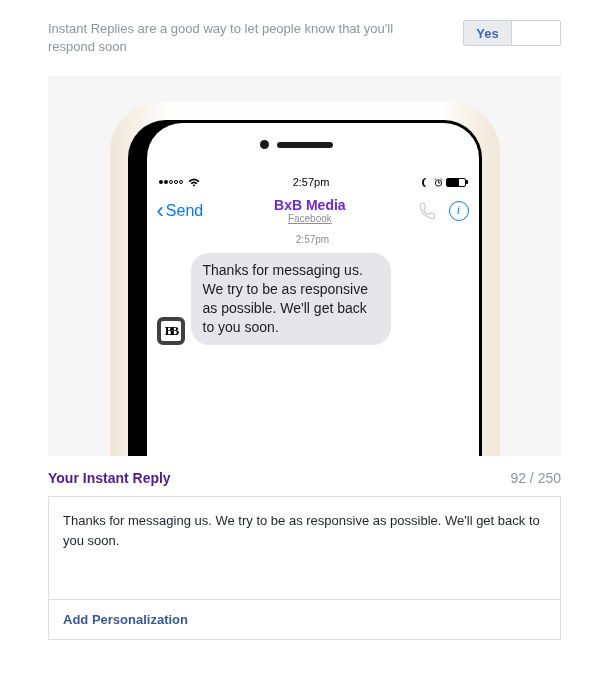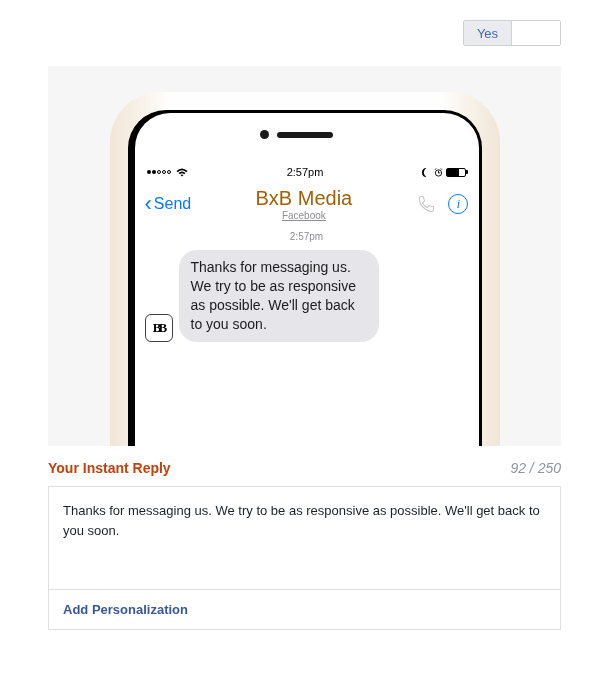--- a/index.html
+++ b/index.html
@@ -3,73 +3,74 @@
 <meta charset="utf-8">
 <style>
 * { box-sizing: border-box; margin: 0; padding: 0; }
 body { font-family: -apple-system, BlinkMacSystemFont, "Segoe UI", Helvetica, Arial, sans-serif; background: #fff; width: 609px; }
 .container { padding: 20px 48px 0 48px; }
 .header-row { display: flex; justify-content: space-between; align-items: flex-start; gap: 20px; }
 .header-text { flex: 1; }
 .title { font-size: 15px; font-weight: 600; color: #1d2129; margin-bottom: 4px; }
 .subtitle { font-size: 13px; color: #90949c; line-height: 1.4; }
 .toggle-group { display: flex; border: 1px solid #ced0d4; border-radius: 2px; overflow: hidden; height: 26px; }
-.toggle-btn { width: 48px; display: flex; align-items: center; justify-content: center; font-size: 13px; font-weight: 400; cursor: pointer; background: #fff; }
+.toggle-btn { width: 48px; display: flex; align-items: center; justify-content: center; font-size: 13px; font-weight: 700; cursor: pointer; background: #fff; }
 .toggle-btn.active { background: #e9ebee; color: #4267b2; }
 .toggle-btn:first-child { border-right: 1px solid #ced0d4; }
 .preview-area { background: #f6f6f7; margin-top: 20px; padding-top: 26px; position: relative; height: 380px; overflow: hidden; }
 .phone { width: 390px; margin: 0 auto; background: linear-gradient(90deg, #f0e6d8 0%, #f8f2e8 8%, #fefefe 15%, #fefefe 85%, #f8f2e8 92%, #f0e6d8 100%); border-radius: 50px 50px 0 0; padding: 18px 18px 0 18px; position: relative; height: 360px; }
-.phone-inner { background: #000; border-radius: 38px 38px 0 0; padding: 3px 3px 0 7px; height: 100%; }
+.phone-inner { background: #000; border-radius: 38px 38px 0 0; padding: 3px 3px 0 19px; height: 100%; }
 .screen { background: #fff; border-radius: 35px 35px 0 0; height: 100%; overflow: hidden; position: relative; }
 .speaker { width: 56px; height: 6px; background: #1a1a1a; border-radius: 3px; position: absolute; top: 40px; left: 50%; transform: translateX(-50%); z-index: 5; }
 .camera { width: 9px; height: 9px; background: #1a1a1a; border-radius: 50%; position: absolute; top: 38px; left: 50%; transform: translateX(-45px); z-index: 5; }
 .screen-content { padding-top: 52px; height: 100%; }
 .status-bar { display: flex; justify-content: space-between; align-items: center; padding: 0 12px; font-size: 11px; height: 14px; }
 .status-left { display: flex; align-items: center; gap: 1px; }
 .dot { width: 4px; height: 4px; border-radius: 50%; background: #000; display: inline-block; }
 .dot.empty { background: none; border: 0.7px solid #000; }
 .wifi-icon { margin-left: 4px; }
 .status-time { font-weight: 400; font-size: 11px; }
 .status-right { display: flex; align-items: center; gap: 3px; }
 .battery { width: 20px; height: 9px; border: 1px solid #000; border-radius: 2px; position: relative; display: inline-block; }
 .battery::after { content: ''; width: 2px; height: 4px; background: #000; position: absolute; right: -3px; top: 1.5px; border-radius: 0 1px 1px 0; }
 .battery-fill { width: 65%; height: 100%; background: #000; }
 .nav-bar { display: flex; align-items: center; justify-content: space-between; padding: 8px 10px; }
 .back { display: flex; align-items: center; color: #037aff; font-size: 16px; gap: 2px; }
 .back-chevron { font-size: 22px; line-height: 1; font-weight: 300; }
 .nav-center { text-align: center; }
-.nav-title { font-size: 20px; font-weight: 400; color: #a16207; }
+.nav-title { font-size: 14px; font-weight: 700; color: #6d28d9; }
 .nav-sub { font-size: 10px; color: #8e8e93; text-decoration: underline; }
 .nav-right { display: flex; align-items: center; gap: 12px; }
 .call-icon { color: #c7c7cc; }
 .info-icon { width: 20px; height: 20px; border: 1.5px solid #037aff; border-radius: 50%; display: flex; align-items: center; justify-content: center; color: #037aff; font-size: 12px; font-family: Georgia, serif; font-style: italic; }
 .chat-area { padding: 2px 10px 0 10px; }
 .chat-time { text-align: center; font-size: 10px; color: #8e8e93; margin-bottom: 8px; }
 .msg-row { display: flex; margin-bottom: 8px; }
 .msg-row.right { justify-content: flex-end; }
 .msg-row.left { justify-content: flex-start; align-items: flex-end; gap: 6px; }
 .bubble { padding: 8px 12px; border-radius: 18px; font-size: 14px; line-height: 1.35; max-width: 220px; }
 .bubble.blue { background: #037aff; color: #fff; }
 .bubble.gray { background: #e5e5ea; color: #1c1c1e; max-width: 200px; }
-.avatar { width: 28px; height: 28px; border-radius: 6px; background: #fff; border: 1px solid #404040; display: flex; align-items: center; justify-content: center; flex-direction: column; }
+.avatar { width: 28px; height: 28px; border-radius: 6px; background: #fff; border: 4px solid #404040; display: flex; align-items: center; justify-content: center; flex-direction: column; }
 .avatar-glyph { font-size: 13px; font-weight: 700; font-family: Georgia, serif; letter-spacing: -3px; line-height: 1; }
 .reply-section { padding: 14px 0 0 0; }
 .reply-header { display: flex; justify-content: space-between; align-items: center; margin-bottom: 10px; }
-.reply-title { font-size: 14px; font-weight: 600; color: #c2410c; }
-.reply-count { font-size: 14px; color: #90949c; font-style: italic; }
+.reply-title { font-size: 14px; font-weight: 600; color: #4c1d95; }
+.reply-count { font-size: 14px; color: #90949c; }
 .reply-box { border: 1px solid #dddfe2; background: #fff; }
 .reply-text { padding: 14px; font-size: 13px; color: #1d2129; line-height: 1.5; min-height: 98px; width: 100%; border: none; resize: none; font-family: inherit; outline: none; }
 .personalization { border-top: 1px solid #dddfe2; padding: 12px 14px; font-size: 13px; font-weight: 600; color: #385898; cursor: pointer; }
 </style>
 </head>
 <body>
 
 <div class="container">
   <div class="header-row">
     <div class="header-text">
+      <div class="subtitle">Instant Replies are a good way to let people know that you'll respond soon</div>
     </div>
     <div class="toggle-group">
       <div class="toggle-btn active">Yes</div>
       <div class="toggle-btn"></div>
     </div>
   </div>
 
   <div class="preview-area">
     <div class="phone">
       <div class="camera"></div>

